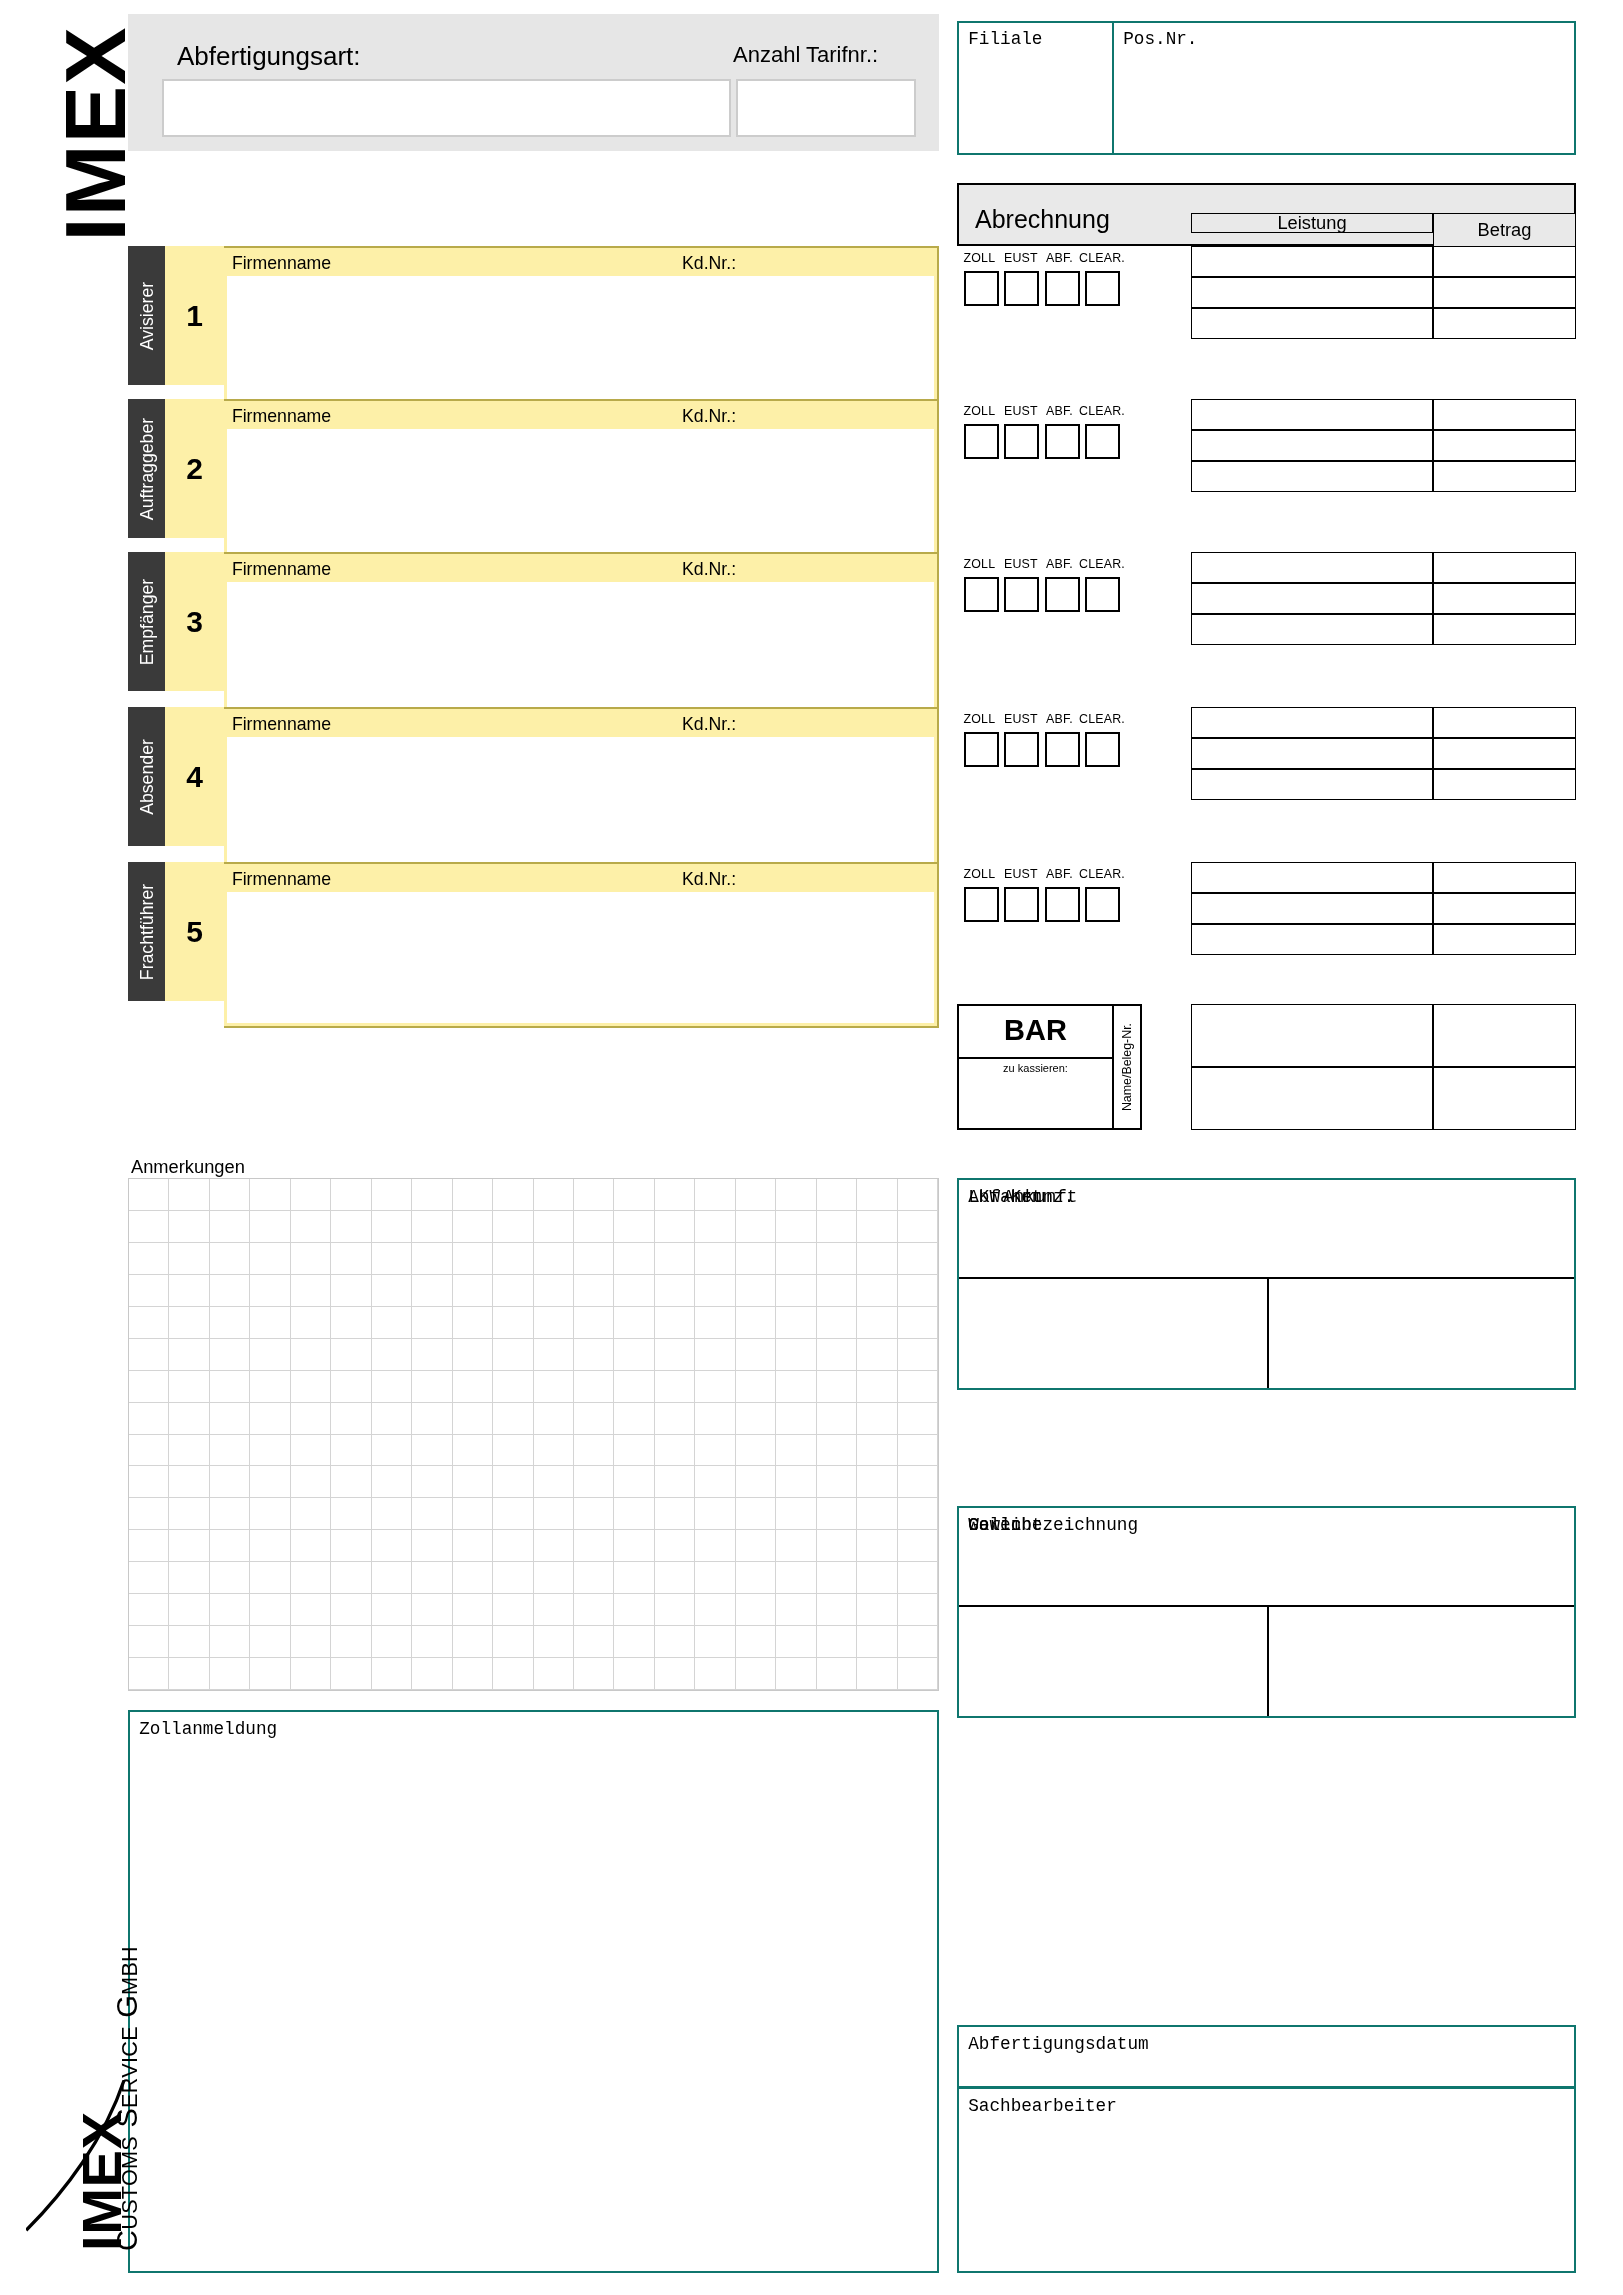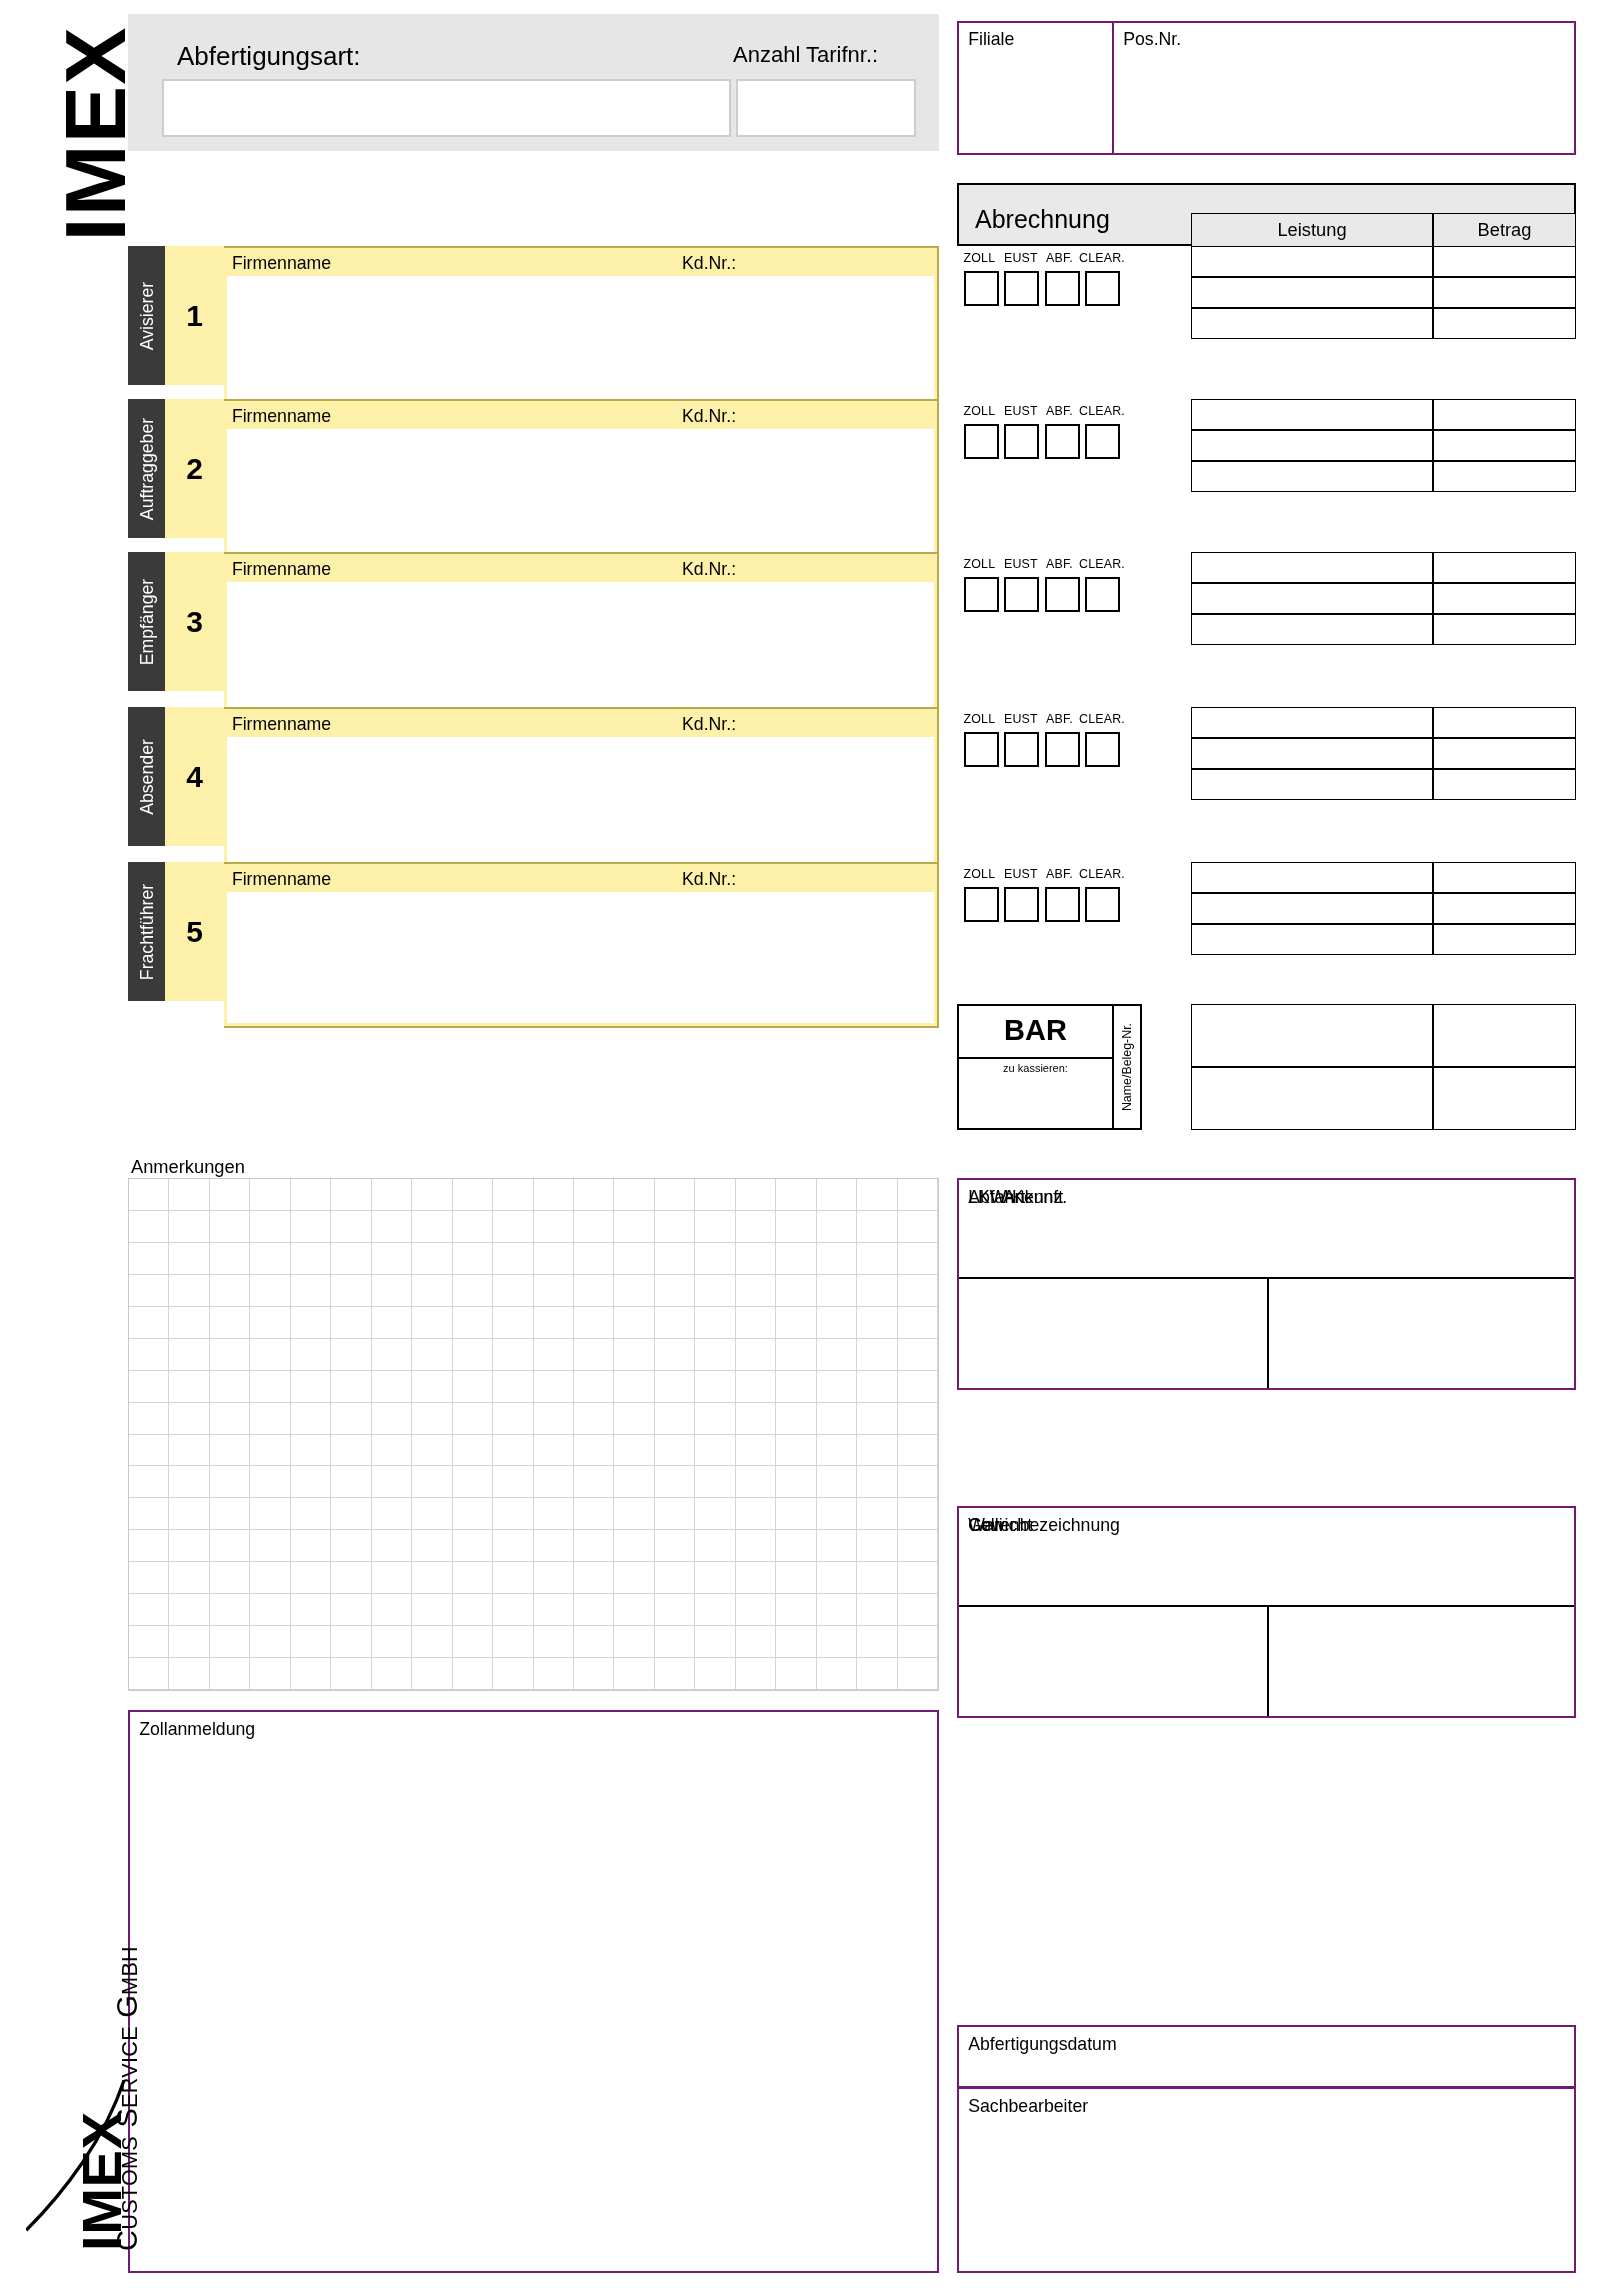--- a/index.html
+++ b/index.html
@@ -9,21 +9,21 @@
     height: 2295px;
     background: #ffffff;
     font-family: "Liberation Sans", sans-serif;
     color: #000000;
     position: relative;
     overflow: hidden;
   }
 
   
   .abs { position: absolute; }
-  .bx { border: 2px solid #701a75; }
+  .bx { border: 2px solid #0f766e; font-family: Liberation Mono, monospace; }
   .lbl { font-size: 17.7px; line-height: 1; }
 
   
   #logo-top {
     left: 19.6px; top: 13px; width: 137px; height: 262px;
   }
   #logo-top .imex-vert {
     font-size: 86px; font-weight: bold; letter-spacing: 1.3px;
     transform: rotate(-90deg) translate(-100%, 0);
     transform-origin: top left;
@@ -73,21 +73,21 @@
   #pos-box { left: 1112px; top: 21px; width: 464px; height: 134px; }
   #pos-box .lbl { position: absolute; left: 9.2px; top: 7.9px; }
 
   
   #abrechnung-head {
     left: 957px; top: 183px; width: 619px; height: 63px;
     background: #e9e9e9; border: 2px solid #000;
   }
   #abrechnung-title { left: 975px; top: 205px; font-size: 25px; }
   #leistung-head {
-    left: 1191px; top: 213px; width: 242px; height: 34px;
+    left: 1191px; top: 213px; width: 242px; height: 20px;
     background: #e9e9e9; border: 1.3px solid #000;
     display: flex; align-items: center; justify-content: center;
     font-size: 18.3px;
   }
   #betrag-head {
     left: 1433px; top: 213px; width: 143px; height: 34px;
     background: #e9e9e9; border: 1.3px solid #000;
     display: flex; align-items: center; justify-content: center;
     font-size: 18.3px;
   }

